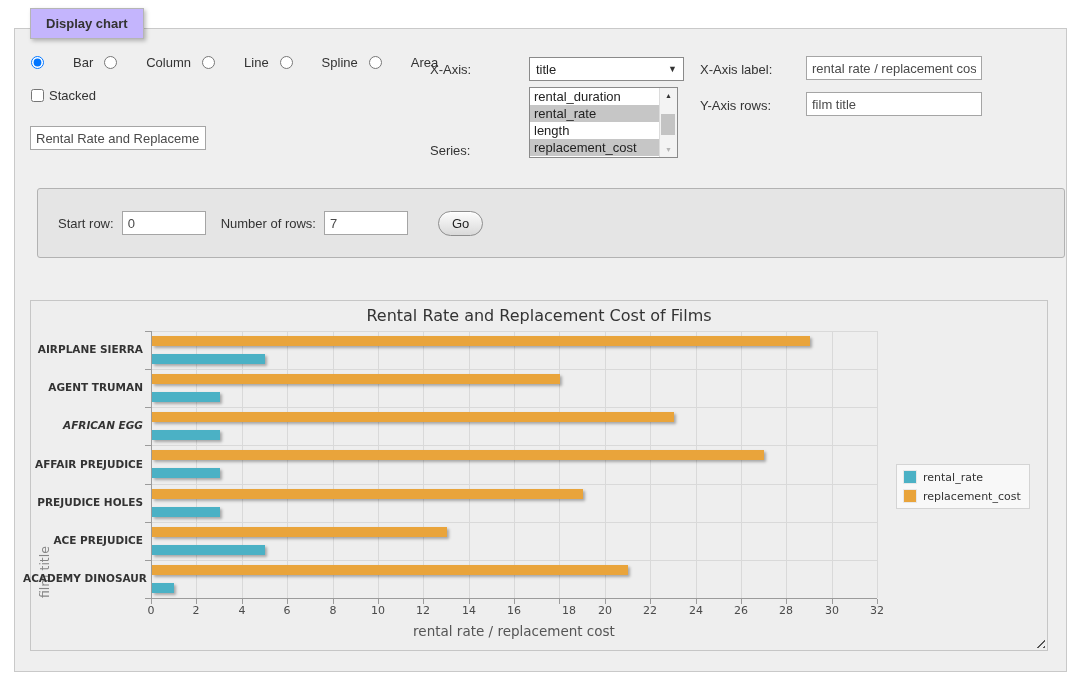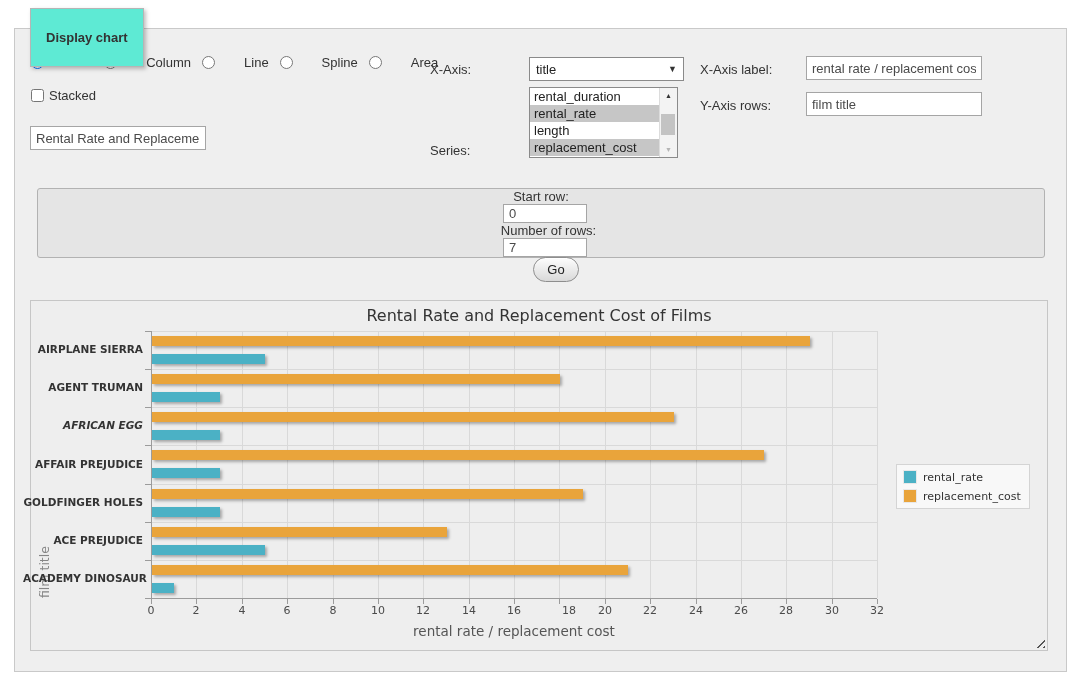--- a/index.html
+++ b/index.html
@@ -2,22 +2,22 @@
 <html><head>
 <meta charset="utf-8">
 <style>
   html,body{margin:0;padding:0;}
   body{width:1081px;height:681px;position:relative;background:#ffffff;
        font-family:"Liberation Sans",sans-serif;font-size:13px;color:#333;overflow:hidden;}
   .abs{position:absolute;}
 
   
   #fieldset-box{left:14px;top:28px;width:1051px;height:642px;background:#efefef;border:1px solid #c9c9c9;}
-  #display-chart-legend{left:30px;top:8px;background:#5eead4;border:1px solid #b5b5b5;
-      padding:21px 15px;font-weight:bold;color:#333;box-shadow:2px 2px 4px rgba(0,0,0,0.25);z-index:3;}
+  #display-chart-legend{left:30px;top:8px;background:#c4b5fd;border:1px solid #b5b5b5;
+      padding:7px 15px;font-weight:bold;color:#333;box-shadow:2px 2px 4px rgba(0,0,0,0.25);z-index:3;}
 
   
   #chart-type-group{left:31px;top:55px;display:flex;align-items:center;}
   .radio-opt{display:flex;align-items:center;margin-right:11px;gap:25px;}
   .radio-opt input{margin:0 4px 0 0;}
   #stacked-row{left:31px;top:88px;display:flex;align-items:center;}
   #stacked-row input{margin:0 5px 0 0;}
   .txt-input{border:1px solid #a5a5a5;background:#fff;height:20px;font-family:"Liberation Sans",sans-serif;
       font-size:13px;color:#4a4a4a;padding:1px 5px;white-space:nowrap;overflow:hidden;}
   #title-input{left:30px;top:126px;width:164px;}
@@ -35,21 +35,21 @@
   #scroll-up-btn{position:absolute;top:0;left:0;width:100%;height:15px;text-align:center;font-size:7px;line-height:15px;color:#333;}
   #scroll-thumb{position:absolute;top:26px;left:1px;width:14px;height:21px;background:#c3c3c3;}
   #scroll-down-btn{position:absolute;bottom:0;left:0;width:100%;height:15px;text-align:center;font-size:7px;line-height:15px;color:#b5b5b5;}
   #xlabel-text{left:700px;top:62px;width:100px;}
   #ylabel-text{left:700px;top:98px;width:100px;}
   #xlabel-input{left:806px;top:56px;width:164px;}
   #ylabel-input{left:806px;top:92px;width:164px;}
 
   
   #rows-panel{left:37px;top:188px;width:1006px;height:68px;background:#e5e5e5;border:1px solid #b2b2b2;
-      border-radius:3px;display:flex;align-items:center;box-sizing:content-box;flex-direction:column;}
+      border-radius:3px;display:flex;align-items:center;padding-left:20px;box-sizing:content-box;}
   #rows-panel .txt-input{position:static;width:72px;}
   #start-row-input{margin-left:8px;}
   #num-rows-label{margin-left:15px;}
   #num-rows-input{margin-left:8px;}
   #go-button{margin-left:30px;padding:4px 13px;border-radius:13px;border:1px solid #8e8e8e;
       background:linear-gradient(#fdfdfd,#d9d9d9);font-family:"Liberation Sans",sans-serif;
       font-size:13px;color:#222;box-shadow:inset 0 1px 0 #fff;cursor:pointer;}
 
   
   #chart-box{left:30px;top:300px;width:1016px;height:349px;background:#eeeeee;border:1px solid #c6c6c6;
@@ -225,21 +225,21 @@
       <div class="bar" style="top: 23px; left: 1px; width: 113px; background: rgb(75, 177, 197);"></div>
       <div class="cat-label" style="top: 50px;">AGENT TRUMAN</div>
       <div class="bar" style="top: 43px; left: 1px; width: 408px; background: rgb(233, 164, 59);"></div>
       <div class="bar" style="top: 61px; left: 1px; width: 68px; background: rgb(75, 177, 197);"></div>
       <div class="cat-label" style="top: 88px; font-style: italic;">AFRICAN EGG</div>
       <div class="bar" style="top: 81px; left: 1px; width: 522px; background: rgb(233, 164, 59);"></div>
       <div class="bar" style="top: 99px; left: 1px; width: 68px; background: rgb(75, 177, 197);"></div>
       <div class="cat-label" style="top: 127px;">AFFAIR PREJUDICE</div>
       <div class="bar" style="top: 119px; left: 1px; width: 612px; background: rgb(233, 164, 59);"></div>
       <div class="bar" style="top: 137px; left: 1px; width: 68px; background: rgb(75, 177, 197);"></div>
-      <div class="cat-label" style="top: 165px;">GOLDFINGER HOLES</div>
+      <div class="cat-label" style="top: 165px;">PREJUDICE HOLES</div>
       <div class="bar" style="top: 158px; left: 1px; width: 431px; background: rgb(233, 164, 59);"></div>
       <div class="bar" style="top: 176px; left: 1px; width: 68px; background: rgb(75, 177, 197);"></div>
       <div class="cat-label" style="top: 203px;">ACE PREJUDICE</div>
       <div class="bar" style="top: 196px; left: 1px; width: 295px; background: rgb(233, 164, 59);"></div>
       <div class="bar" style="top: 214px; left: 1px; width: 113px; background: rgb(75, 177, 197);"></div>
       <div class="cat-label" style="top: 241px;">ACADEMY DINOSAUR</div>
       <div class="bar" style="top: 234px; left: 1px; width: 476px; background: rgb(233, 164, 59);"></div>
       <div class="bar" style="top: 252px; left: 1px; width: 22px; background: rgb(75, 177, 197);"></div>
     </div>
   <div id="chart-legend">

